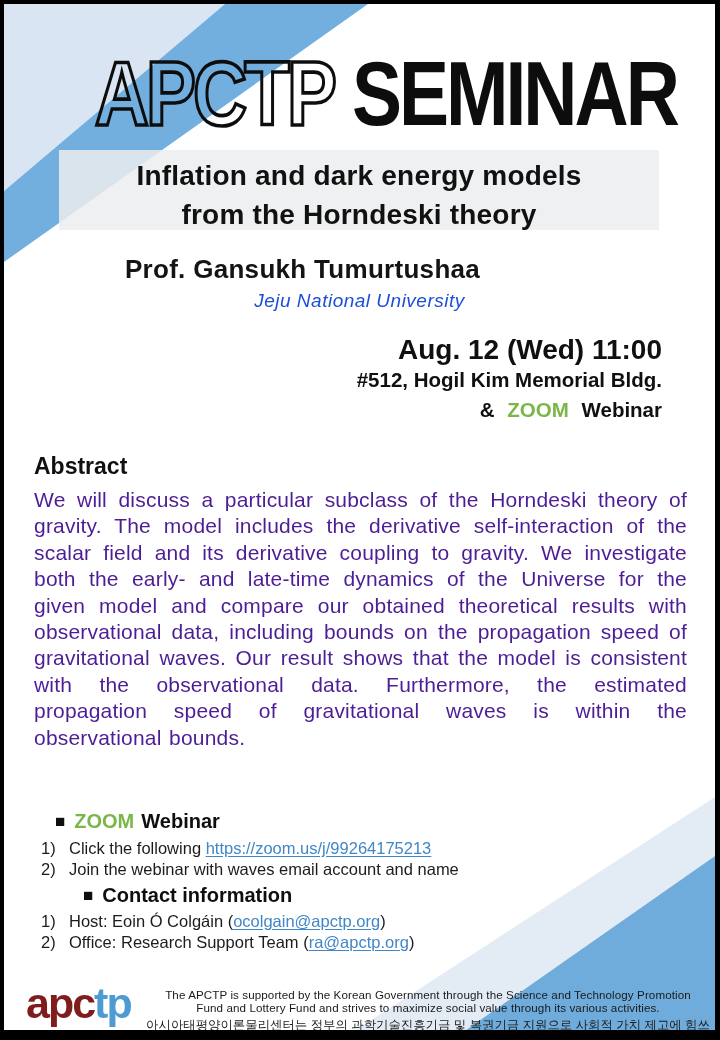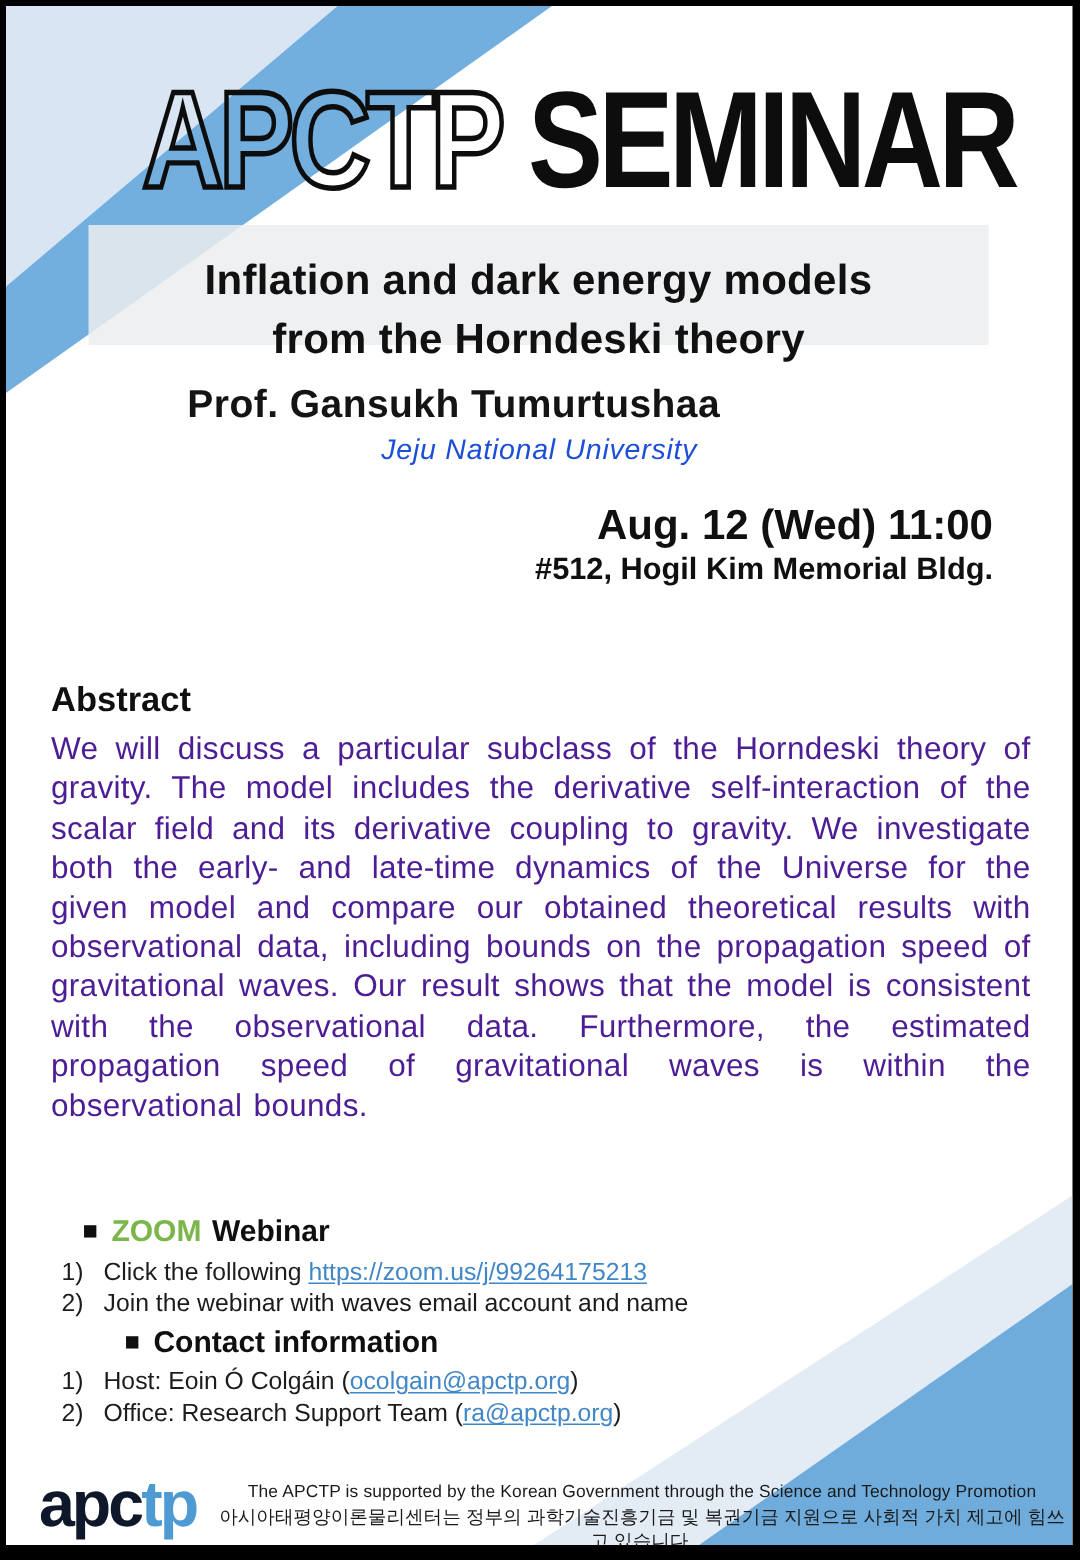--- a/index.html
+++ b/index.html
@@ -13,21 +13,21 @@
     overflow:hidden;
     font-family:"Liberation Sans", sans-serif;
   }
   .inner { position:relative; width:711px; height:1026px; }
   .bg { position:absolute; left:0; top:0; z-index:0; }
   .banner {
     position:absolute; left:55px; top:146px; width:600px; height:80px;
     background:rgba(236,237,239,0.85);
     z-index:2; text-align:center;
     font-size:28px; font-weight:bold; color:#111;
-    line-height:39px; padding-top:17px; letter-spacing:0.2px;
+    line-height:39px; padding-top:6px; letter-spacing:0.2px;
   }
   .title-svg { position:absolute; left:0; top:40px; z-index:2; }
   .title-svg text {
     font-family:"Liberation Sans", sans-serif;
     font-weight:bold; font-size:75px; letter-spacing:-3px;
   }
   .t-outline { fill:none; stroke:#0d0d0d; stroke-width:3px; }
   .t-solid { fill:#0d0d0d; }
   .speaker {
     position:absolute; left:0; top:250px; width:597px; text-align:center;
@@ -64,21 +64,21 @@
   .li .num { width:28px; flex:0 0 28px; }
   .lnk { color:#4186C6; text-decoration:underline; text-underline-offset:2px; cursor:pointer; }
   .zoom-sec-heading { top:806px; }
   .zoom-sec-list { top:834px; }
   .contact-sec-heading { top:880px;margin-left:28px; }
   .contact-sec-list { top:907px; }
   .logo {
     position:absolute; left:22px; top:978px; z-index:2;
     font-size:43px; font-weight:bold; letter-spacing:-2px; line-height:43px;
   }
-  .logo .p1 { color:#0f172a; }
+  .logo .p1 { color:#7f1d1d; }
   .logo .p2 { color:#4E9AD2; }
   .footer-text {
     position:absolute; left:140px; top:984px; width:568px; text-align:center;
     color:#1a1a1a; z-index:2;
   }
   .footer-text .fl { font-size:11.6px; line-height:13.4px; letter-spacing:0.1px; }
   .footer-text .fk { font-size:12.4px; line-height:16px; margin-top:2px; font-family:"Liberation Sans", sans-serif; }
 </style>
 </head>
 <body>
@@ -104,20 +104,25 @@
       <div>Inflation and dark energy models</div>
       <div>from the Horndeski theory</div>
     </div>
 
     <div class="speaker">Prof. Gansukh Tumurtushaa</div>
     <div class="affiliation">Jeju National University</div>
 
     <div class="schedule">
       <div class="l1">Aug. 12 (Wed) 11:00</div>
       <div class="l2">#512, Hogil Kim Memorial Bldg.</div>
+      <div class="l3">
+        <span>&amp;</span>
+        <span class="zoom-green gapped">ZOOM</span>
+        <span class="gapped">Webinar</span>
+      </div>
     </div>
 
     <div class="abstract-heading">Abstract</div>
     <div class="abstract-body">We will discuss a particular subclass of the Horndeski theory of gravity. The model includes the derivative self-interaction of the scalar field and its derivative coupling to gravity. We investigate both the early- and late-time dynamics of the Universe for the given model and compare our obtained theoretical results with observational data, including bounds on the propagation speed of gravitational waves. Our result shows that the model is consistent with the observational data. Furthermore, the estimated propagation speed of gravitational waves is within the observational bounds.</div>
 
     <div class="sec-heading zoom-sec-heading">
       <span class="marker">■</span><span class="zoom-green">ZOOM</span><span class="gapped">Webinar</span>
     </div>
     <div class="sec-list zoom-sec-list">
       <div class="li">
@@ -143,17 +148,18 @@
         <span class="txt"><span>Office: Research Support Team (</span><a class="lnk">ra@apctp.org</a><span>)</span></span>
       </div>
     </div>
 
     <div class="logo">
       <span class="p1">apc</span><span class="p2">tp</span>
     </div>
 
     <div class="footer-text">
       <div class="fl">The APCTP is supported by the Korean Government through the Science and Technology Promotion</div>
+      <div class="fl">Fund and Lottery Fund and strives to maximize social value through its various activities.</div>
       <div class="fk">아시아태평양이론물리센터는 정부의 과학기술진흥기금 및 복권기금 지원으로 사회적 가치 제고에 힘쓰고 있습니다.</div>
     </div>
 
   </div>
 </div>
 
 </body></html>

